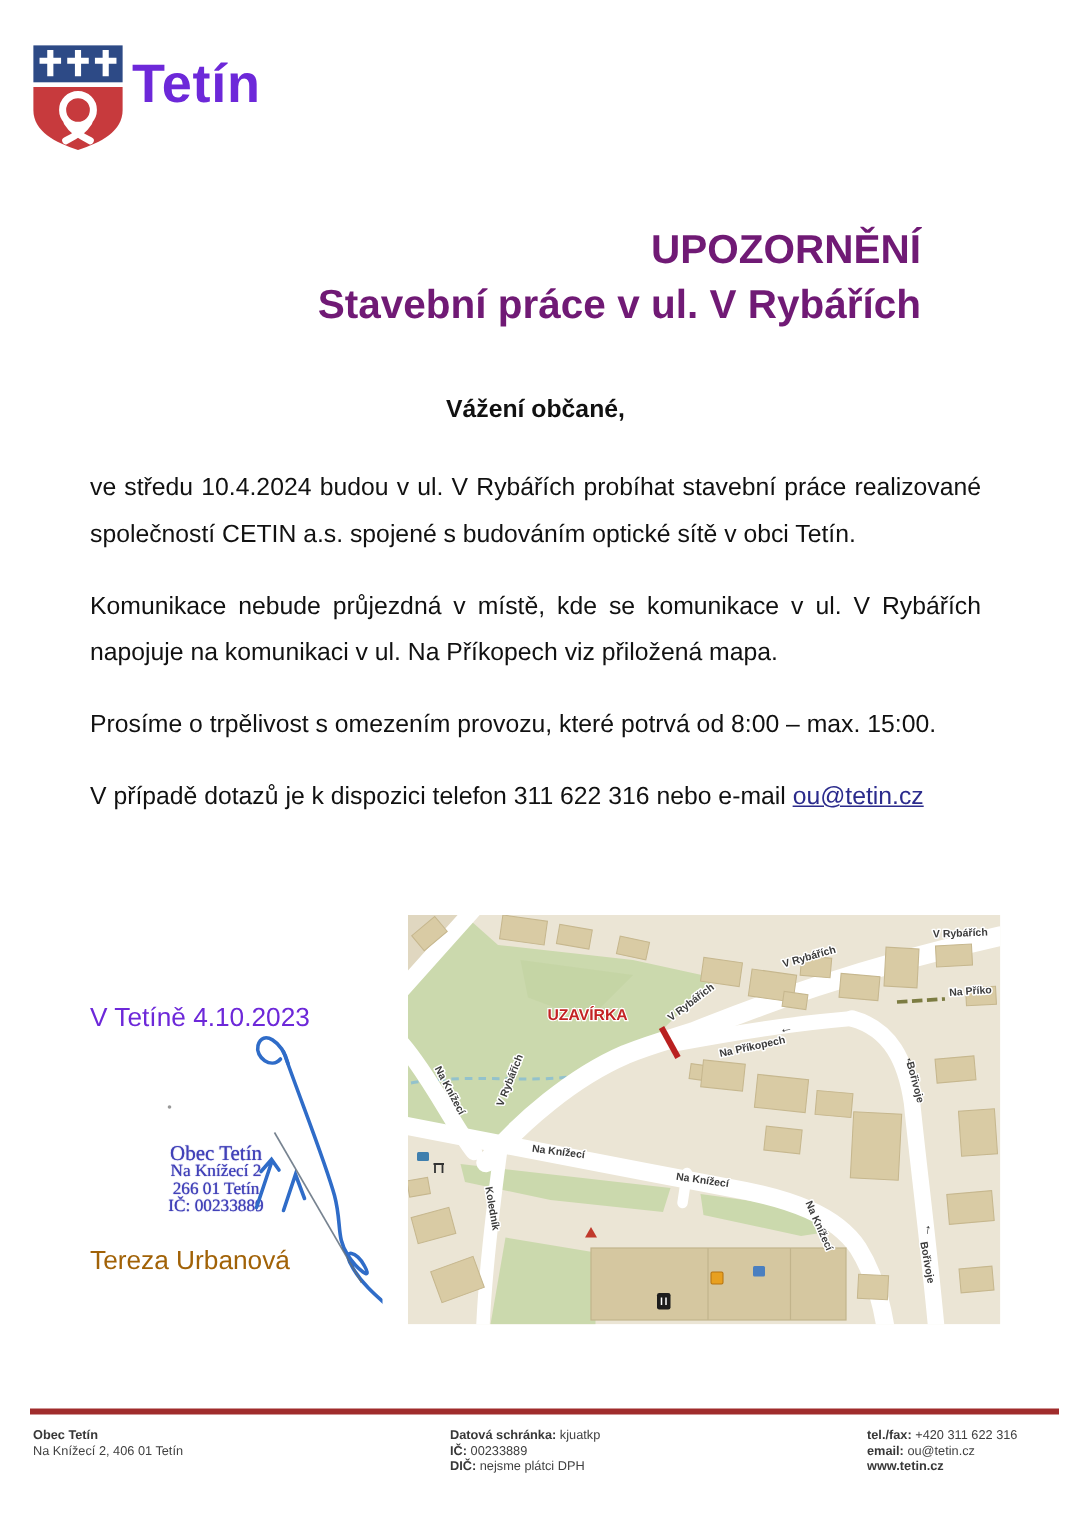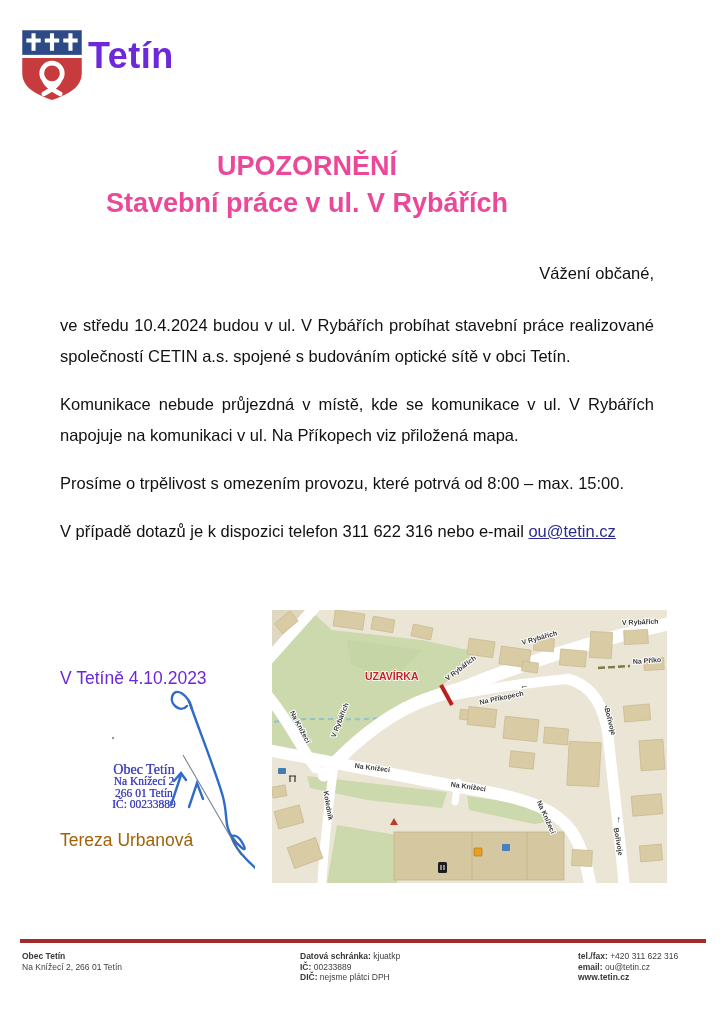--- a/index.html
+++ b/index.html
@@ -5,27 +5,27 @@
   html,body{margin:0;padding:0;background:#fff;}
   .page{position:relative;width:725px;height:1024px;background:#ffffff;overflow:hidden;
         font-family:"Liberation Sans",sans-serif;color:#1a1a1a;}
 
   
   .logo{position:absolute;left:22px;top:18px;width:250px;height:90px;}
   .logo svg{position:absolute;left:0;top:2px;}
   .brand-name{position:absolute;left:66px;top:17px;font-size:36px;font-weight:bold;color:#6d28d9;letter-spacing:.5px;}
 
   
-  .heading{position:absolute;left:0;top:148px;width:614px;text-align:center;
-           color:#ec4899;font-weight:bold;font-size:27px;line-height:37px;}
+  .heading{position:absolute;left:0;top:148px;width:614px;text-align:right;
+           color:#701a75;font-weight:bold;font-size:27px;line-height:37px;}
 
   
   .content{position:absolute;left:60px;top:258px;width:594px;font-size:16.5px;color:#111;}
   .content p{margin:0 0 17px;line-height:31px;text-align:justify;}
-  .content p.salutation{margin-bottom:21px;text-align:right;}
+  .content p.salutation{margin-bottom:21px;text-align:center;font-weight:bold;}
   .content p.no-justify{text-align:left;}
   a.email-link{color:#2b2b8c;text-decoration:underline;cursor:pointer;}
 
   
   .map-wrap{position:absolute;left:272px;top:610px;width:395px;height:273px;overflow:hidden;}
   .map-wrap svg{display:block;}
   .map-label{font-family:"Liberation Sans",sans-serif;font-size:7px;font-weight:bold;fill:#3b3b3b;
              paint-order:stroke;stroke:#ffffff;stroke-width:2px;stroke-linejoin:round;}
   .map-arrow{font-family:"Liberation Sans",sans-serif;font-size:9px;font-weight:bold;fill:#2e2e2e;}
   .closure-text{font-family:"Liberation Sans",sans-serif;font-size:10.5px;font-weight:bold;fill:#c32222;
@@ -196,21 +196,21 @@
   </svg>
 
   <div class="signer">
     <div>Tereza Urbanová</div>
   </div>
 
   <div class="footer-rule"></div>
 
   <div class="footer f1">
     <div><b>Obec Tetín</b></div>
-    <div>Na Knížecí 2, 266 01 Tetín</div>
+    <div>Na Knížecí 2, 406 01 Tetín</div>
   </div>
 
   <div class="footer f2">
     <div><b>Datová schránka:</b><span> kjuatkp</span></div>
     <div><b>IČ:</b><span> 00233889</span></div>
     <div><b>DIČ:</b><span> nejsme plátci DPH</span></div>
   </div>
 
   <div class="footer f3">
     <div><b>tel./fax:</b><span> +420 311 622 316</span></div>

